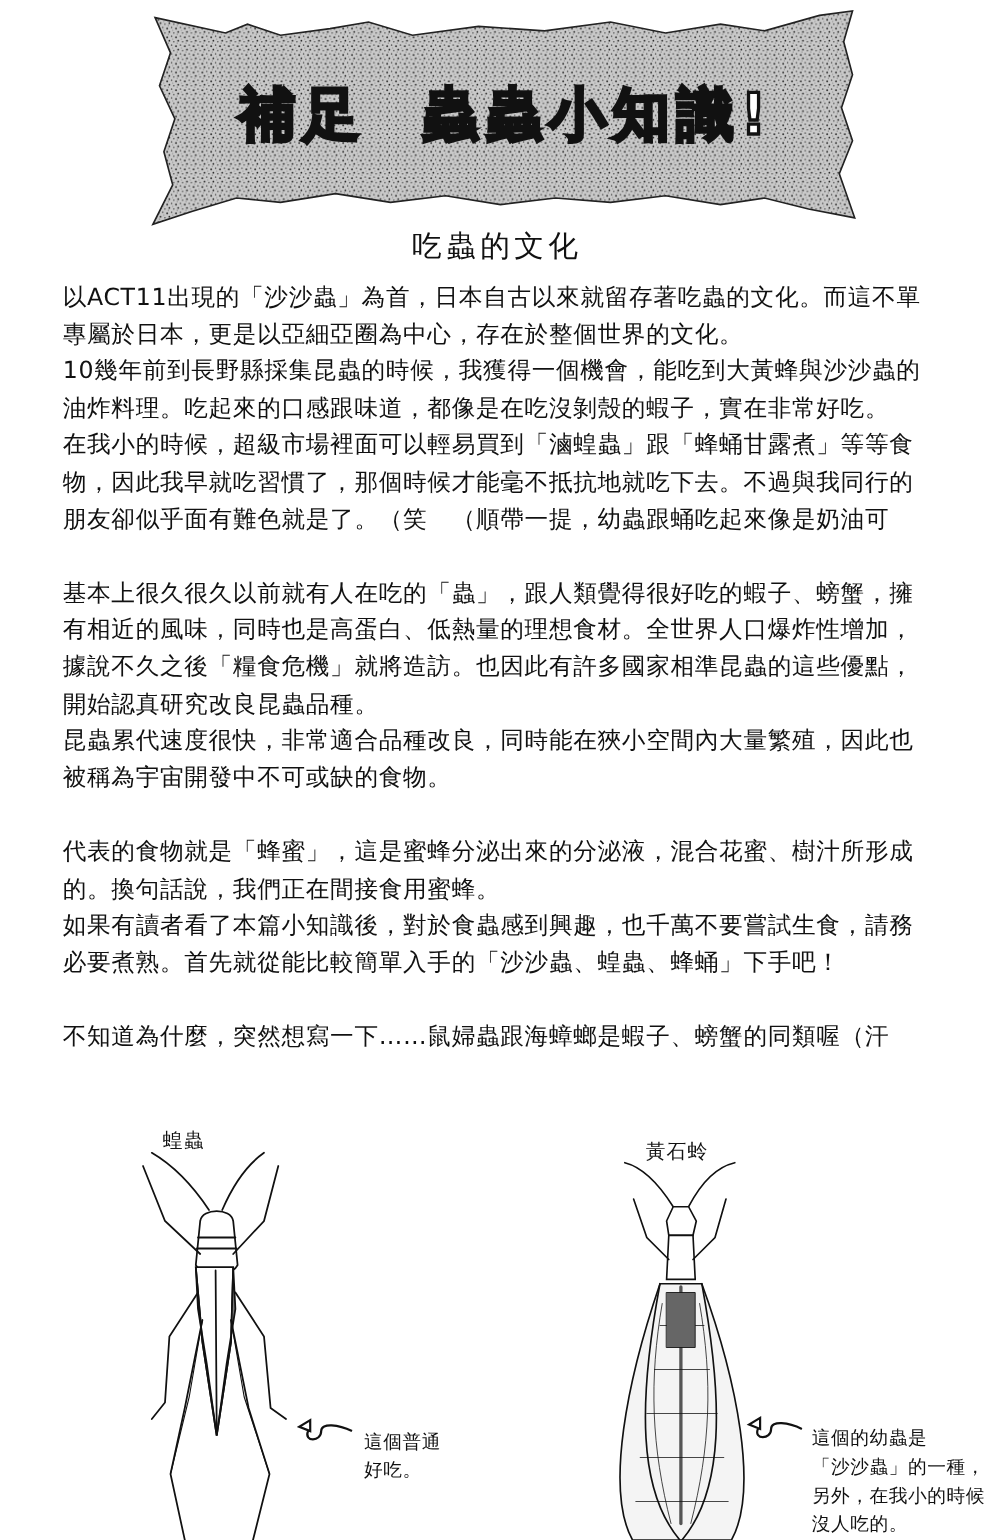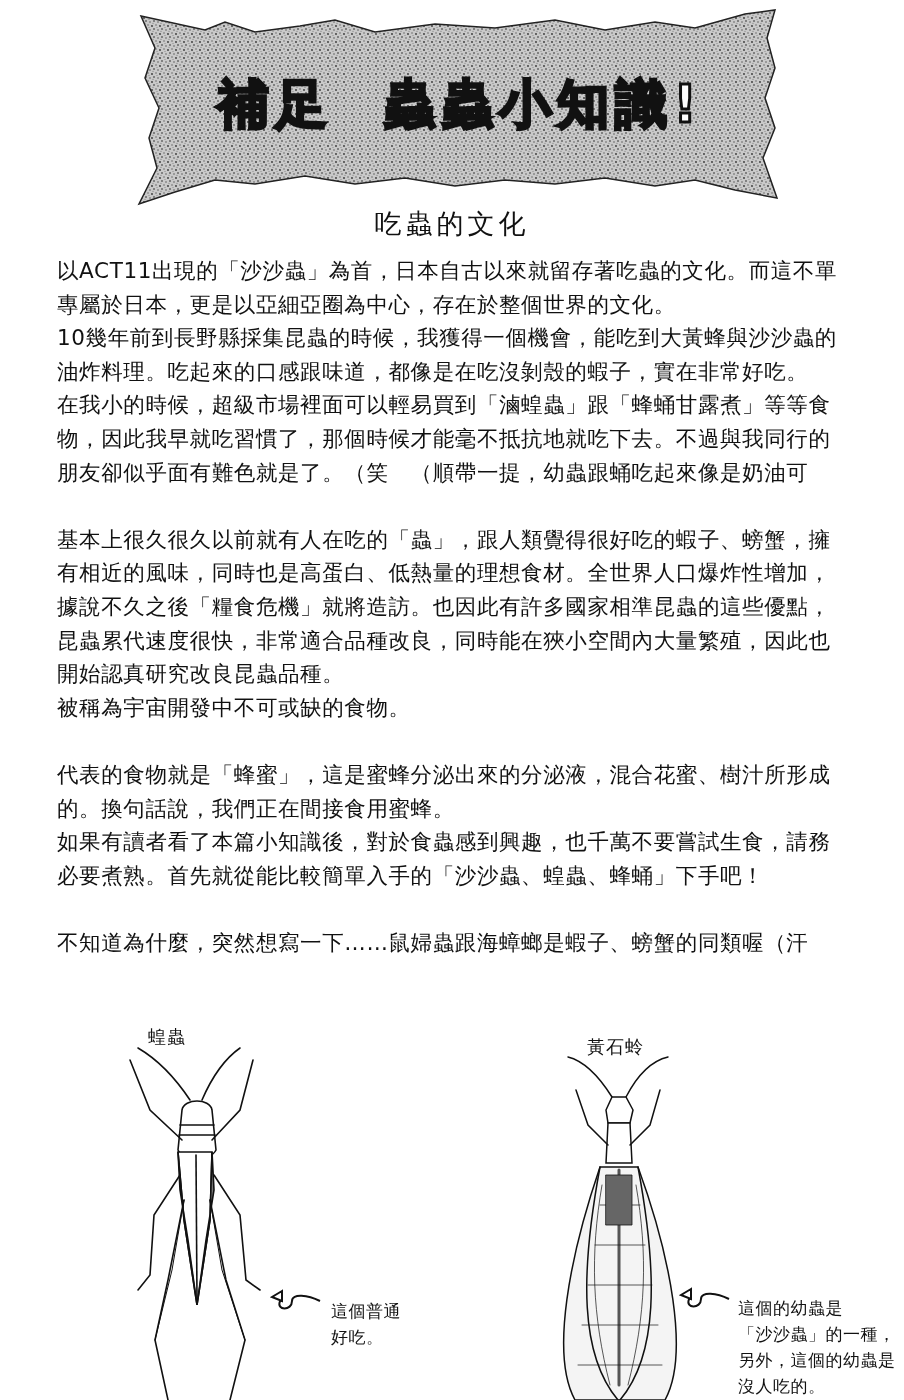--- a/index.html
+++ b/index.html
@@ -63,22 +63,22 @@
   <p>專屬於日本，更是以亞細亞圈為中心，存在於整個世界的文化。</p>
   <p>10幾年前到長野縣採集昆蟲的時候，我獲得一個機會，能吃到大黃蜂與沙沙蟲的</p>
   <p>油炸料理。吃起來的口感跟味道，都像是在吃沒剝殼的蝦子，實在非常好吃。</p>
   <p>在我小的時候，超級市場裡面可以輕易買到「滷蝗蟲」跟「蜂蛹甘露煮」等等食</p>
   <p>物，因此我早就吃習慣了，那個時候才能毫不抵抗地就吃下去。不過與我同行的</p>
   <p>朋友卻似乎面有難色就是了。（笑　（順帶一提，幼蟲跟蛹吃起來像是奶油可</p>
   <p class="blank"></p>
   <p>基本上很久很久以前就有人在吃的「蟲」，跟人類覺得很好吃的蝦子、螃蟹，擁</p>
   <p>有相近的風味，同時也是高蛋白、低熱量的理想食材。全世界人口爆炸性增加，</p>
   <p>據說不久之後「糧食危機」就將造訪。也因此有許多國家相準昆蟲的這些優點，</p>
+  <p>開始認真研究改良昆蟲品種。</p>
   <p>昆蟲累代速度很快，非常適合品種改良，同時能在狹小空間內大量繁殖，因此也</p>
-  <p>開始認真研究改良昆蟲品種。</p>
   <p>被稱為宇宙開發中不可或缺的食物。</p>
   <p class="blank"></p>
   <p>代表的食物就是「蜂蜜」，這是蜜蜂分泌出來的分泌液，混合花蜜、樹汁所形成</p>
   <p>的。換句話說，我們正在間接食用蜜蜂。</p>
   <p>如果有讀者看了本篇小知識後，對於食蟲感到興趣，也千萬不要嘗試生食，請務</p>
   <p>必要煮熟。首先就從能比較簡單入手的「沙沙蟲、蝗蟲、蜂蛹」下手吧！</p>
   <p class="blank"></p>
   <p>不知道為什麼，突然想寫一下……鼠婦蟲跟海蟑螂是蝦子、螃蟹的同類喔（汗</p>
 </div>
 
@@ -139,15 +139,15 @@
     <path d="M62,130 C50,200 52,260 70,330 M96,130 C108,200 106,260 88,330" stroke-width="0.7"></path>
     <path d="M66,120 L92,120 L92,170 L66,170 Z" fill="#666" stroke-width="0.8"></path>
   </g>
 </svg>
 <svg class="drawing" style="left:677px; top:1283px;" width="60" height="30" viewBox="0 0 60 30">
   <path d="M14,6 L4,12 L14,16 Z M12,16 C8,26 24,26 24,16 C24,8 40,10 52,16" fill="none" stroke="#111" stroke-width="2"></path>
 </svg>
 <div class="caption" style="left:734px; top:1293px;">
   <p>這個的幼蟲是</p>
   <p>「沙沙蟲」的一種，</p>
-  <p>另外，這個的幼蟲是</p>
+  <p>另外，在我小的時候</p>
   <p>沒人吃的。</p>
 </div>
 
 </body></html>

